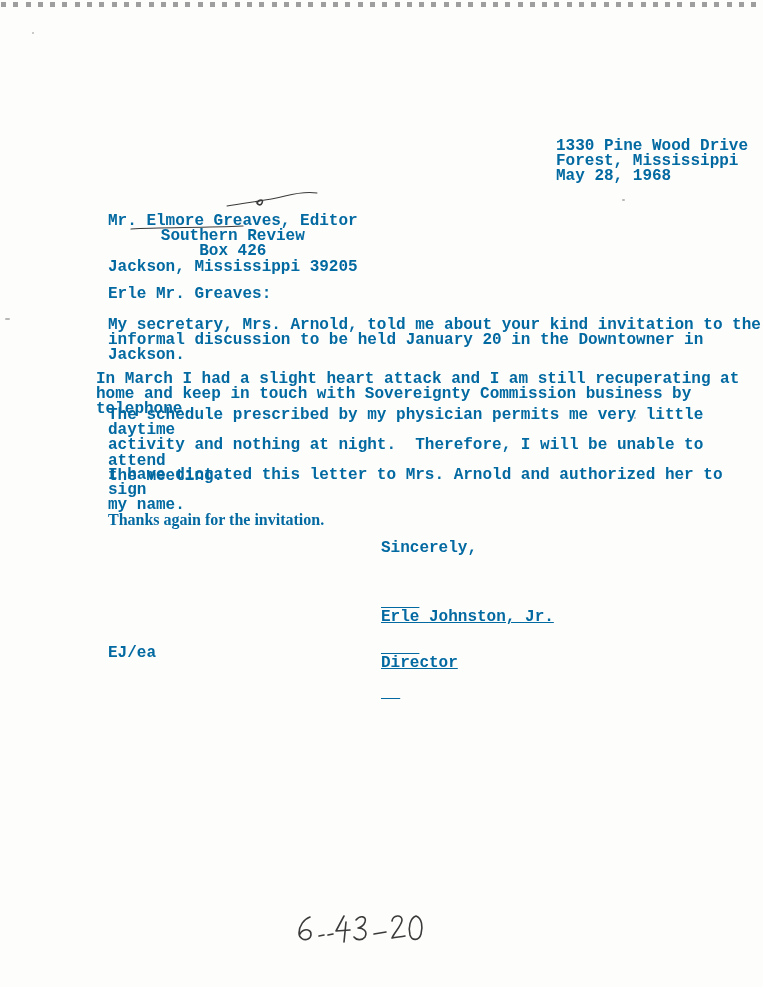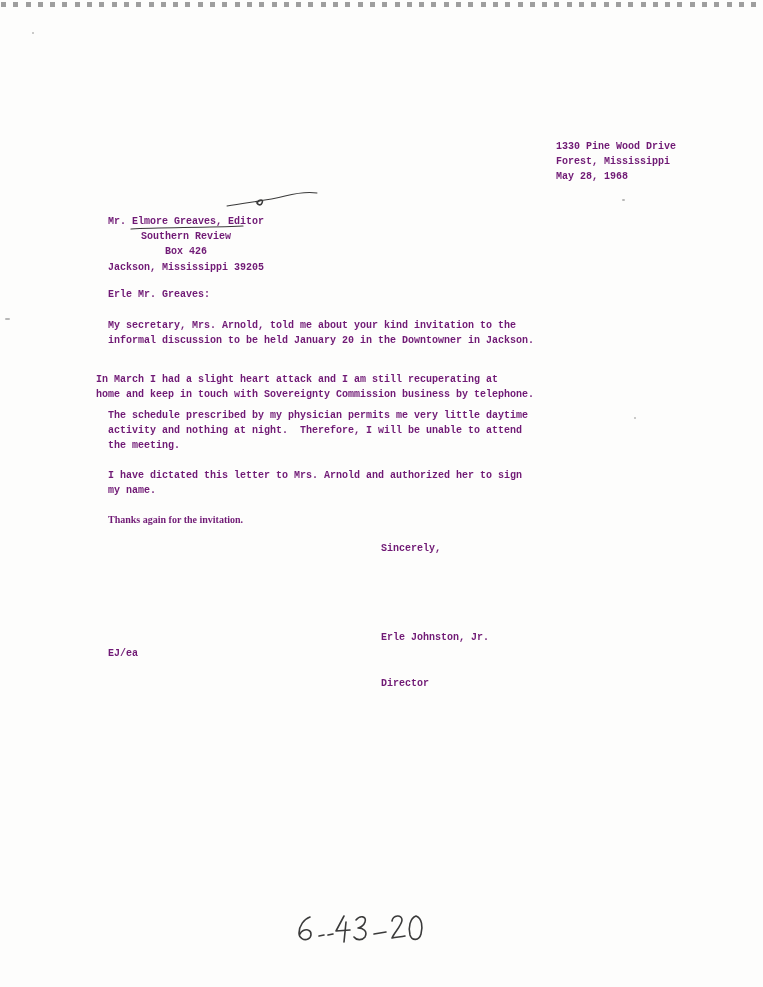--- a/index.html
+++ b/index.html
@@ -9,24 +9,24 @@
     background:#fdfdfc;
     overflow:hidden;
     font-family:"Liberation Mono","DejaVu Sans Mono",monospace;
   }
   .perforation {
     position:absolute; top:2px; left:1px; width:761px; height:5px;
     background:repeating-linear-gradient(to right,#9e9e9e 0 5px,transparent 5px 12.3px);
   }
   .tw {
     position:absolute;
-    font-size:10px;
+    font-size:16px;
     line-height:15.2px;
     font-weight:bold;
-    color:#701a75;
+    color:#0369a1;
     white-space:pre-wrap;
     letter-spacing:0;
   }
   .speck { position:absolute; background:#b8b8b8; border-radius:1px; }
   svg.mark { position:absolute; overflow:visible; }
   svg.mark path { fill:none; stroke:#3a3a3a; stroke-linecap:round; stroke-linejoin:round; }
   .handwritten path { stroke:#2e2e2e; stroke-width:1.6; }
 </style>
 </head>
 <body>
@@ -70,21 +70,21 @@
 activity and nothing at night.  Therefore, I will be unable to attend
 the meeting.</div>
 
   <div class="tw" style="left:108px; top:468px;">I have dictated this letter to Mrs. Arnold and authorized her to sign
 my name.</div>
 
   <div class="tw" style="left:108px; top:512px;font-family:Liberation Serif, serif;">Thanks again for the invitation.</div>
 
   <div class="tw" style="left:381px; top:541px;">Sincerely,</div>
 
-  <div class="tw" style="left:381px; top:600px;">
+  <div class="tw" style="left:381px; top:580px;text-decoration:underline;">
     <div>Erle Johnston, Jr.</div>
     <div>Director</div>
   </div>
 
   <div class="tw" style="left:108px; top:646px;">EJ/ea</div>
 
   <svg class="mark handwritten" style="left:288px; top:908px;" width="150" height="45" viewBox="0 0 150 45" role="img" aria-label="6-43-20">
 
     <path d="M22,9 C16,11 11,18 11,25 C11,30 16,33 20,31 C24,29 24,23 20,22 C17,21 13,23 12,26"></path>
 

